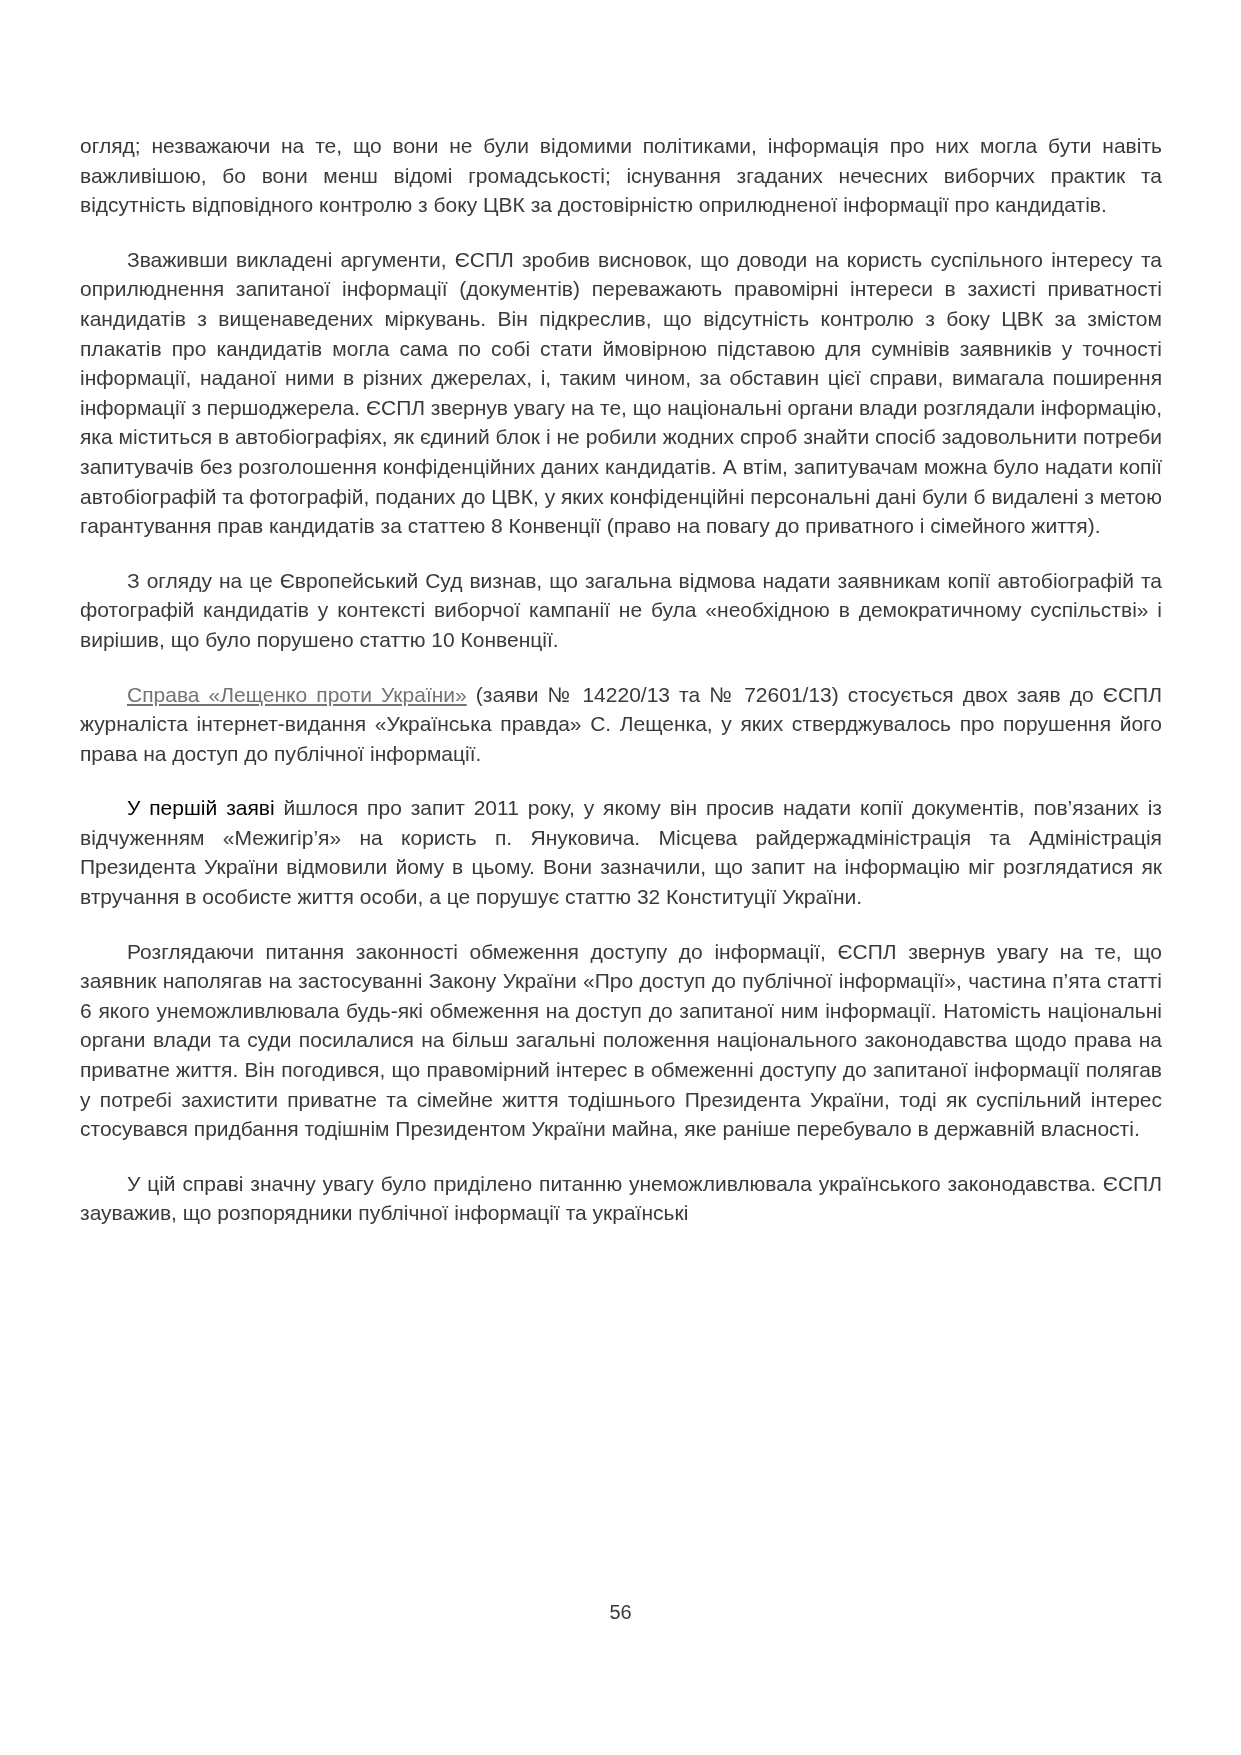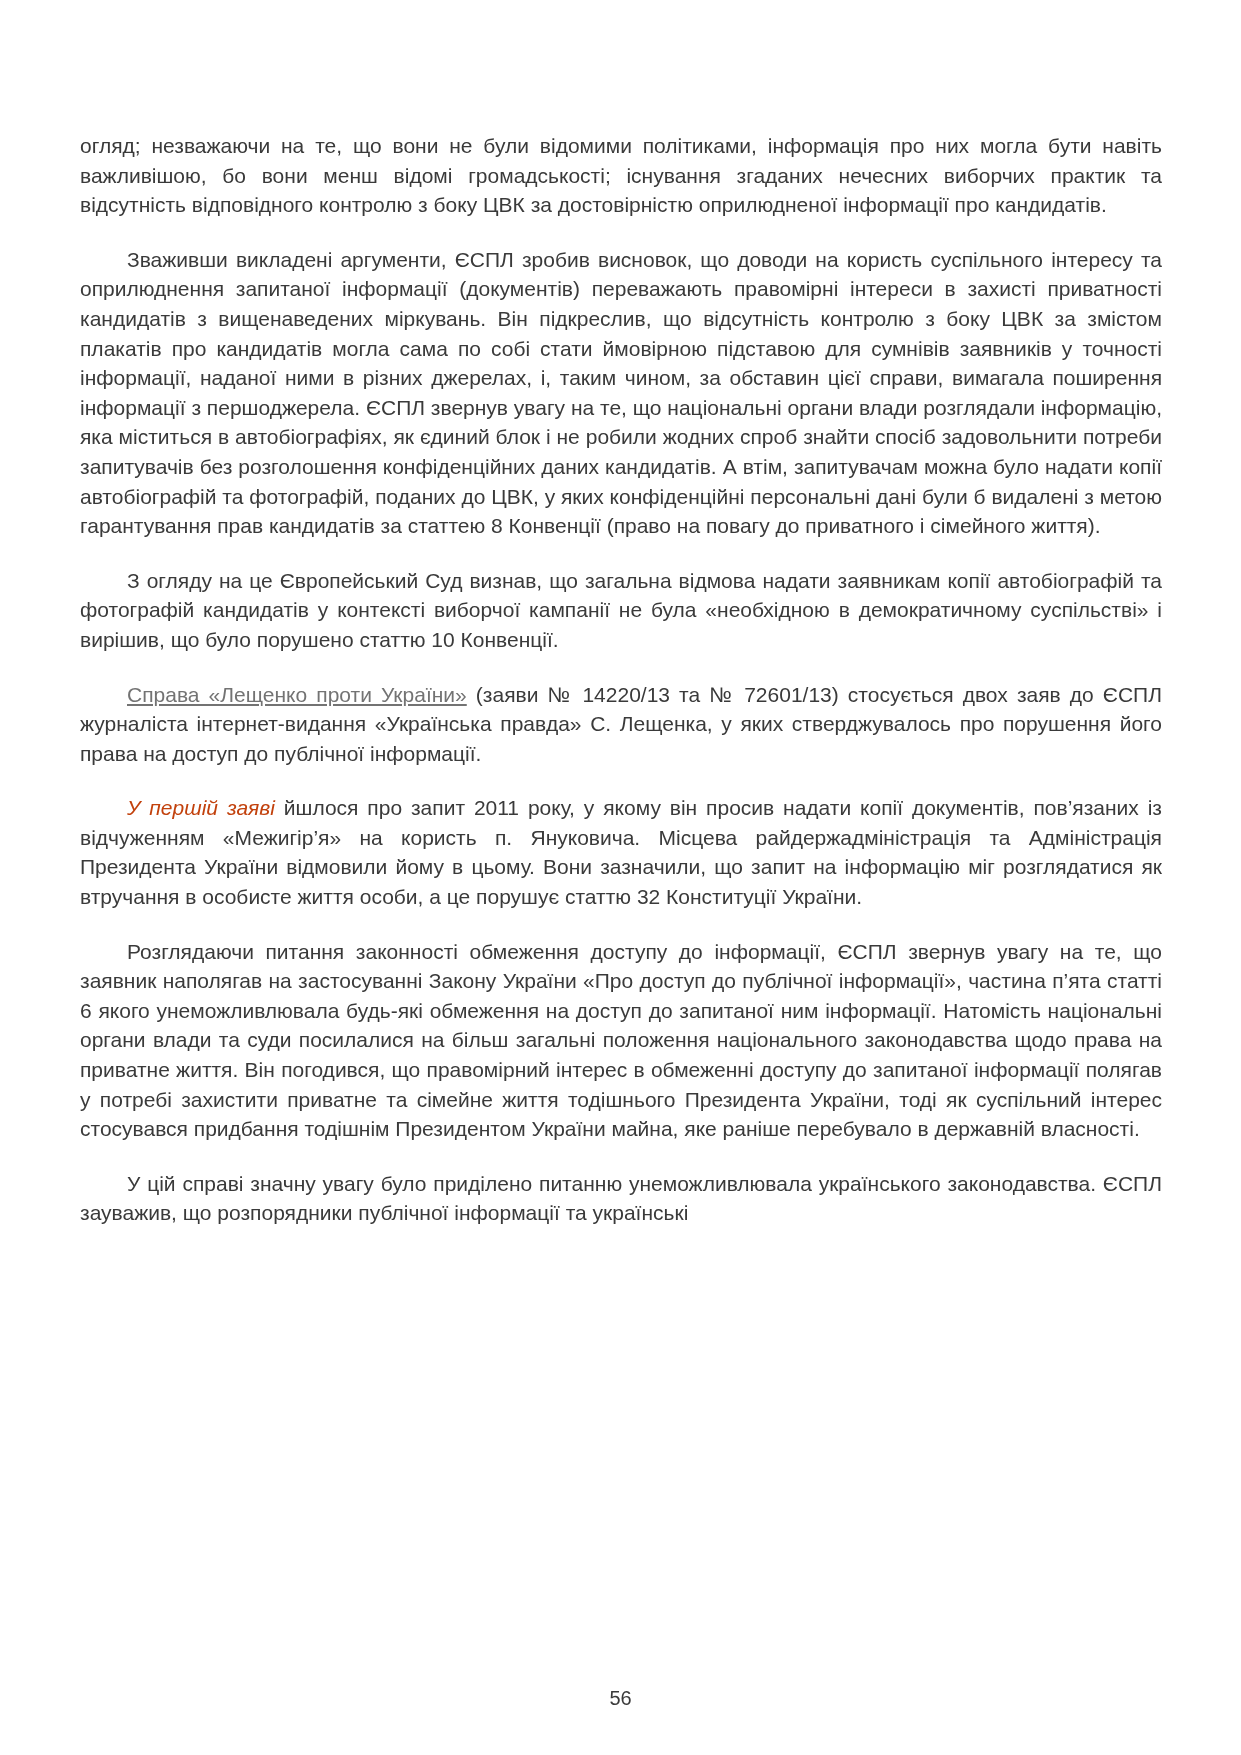--- a/index.html
+++ b/index.html
@@ -27,28 +27,27 @@
   }
   .para.no-indent {
     text-indent: 0;
   }
   .case-link {
     color: #737373;
     text-decoration: underline;
     cursor: pointer;
   }
   .accent-italic {
-    color: #c2410c;
-    font-style: italic;
+    color: #000000;
   }
   .italic {
   }
   .page-number {
     position: absolute;
-    top: 1684px;
+    top: 1598px;
     left: 0;
     right: 0;
     text-align: center;
     text-indent: 0;
     font-size: 20px;
     color: #3a3a3a;
   }
 </style>
 </head>
 <body>

